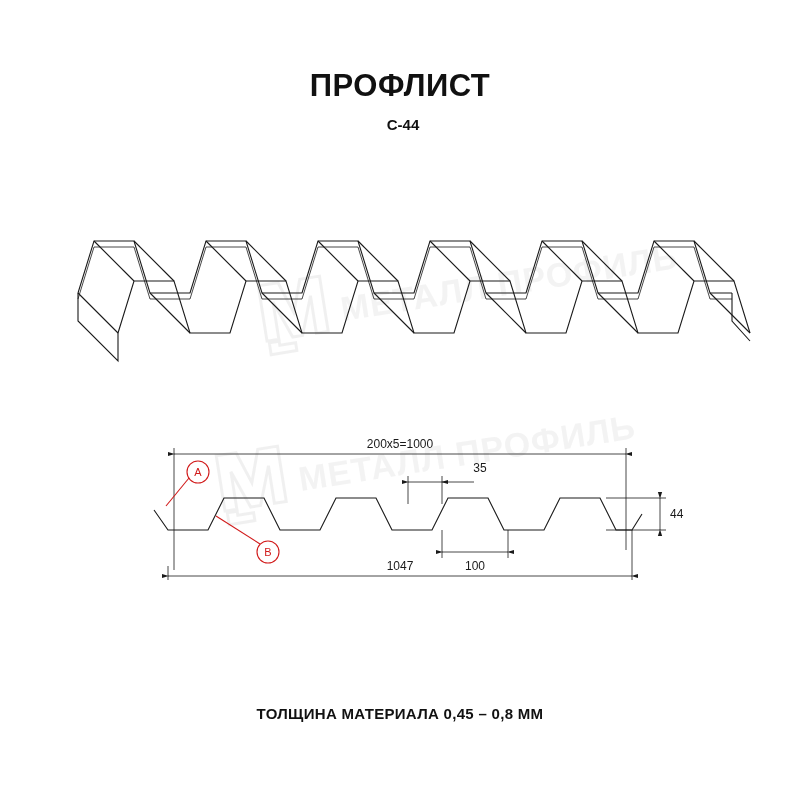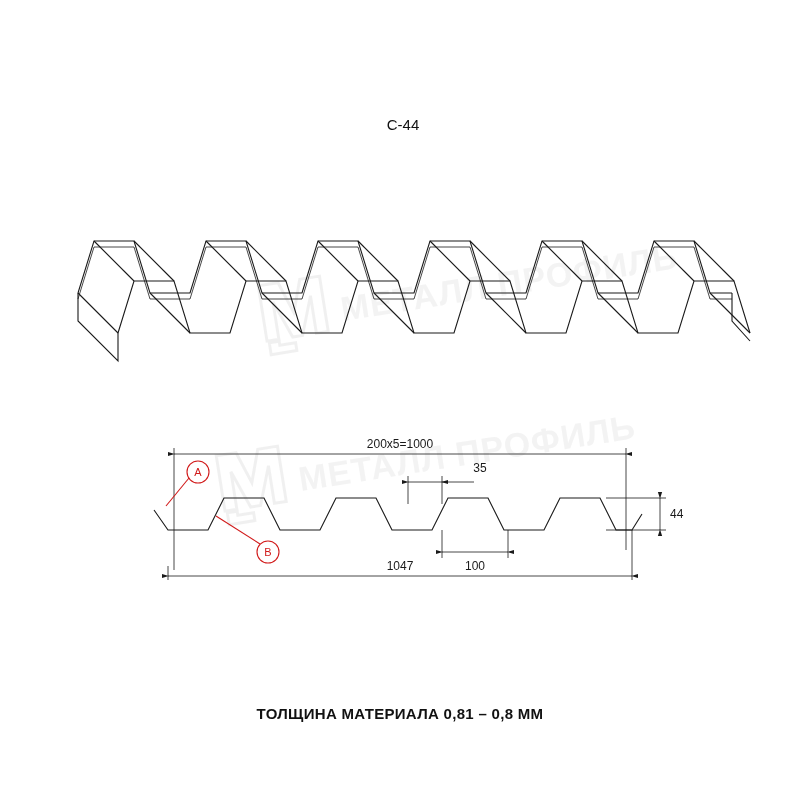--- a/index.html
+++ b/index.html
@@ -30,21 +30,21 @@
     letter-spacing: 0.5px;
     color: #111111;
   }
   .subtitle {
     position: absolute;
     top: 116px;
     left: 0;
     right: 0;
     text-align: center;
     font-size: 15px;
-    font-weight: normal;
+    font-weight: bold;
     color: #111111;
     padding-left: 6px;
   }
   .footer-note {
     position: absolute;
     top: 705px;
     left: 0;
     right: 0;
     text-align: center;
     font-size: 15px;
@@ -86,20 +86,21 @@
     font-family: "Liberation Sans", sans-serif;
     font-size: 11px;
     fill: #d11a1a;
   }
 </style>
 </head>
 <body>
 
 <div class="page">
 
+  <div class="title">ПРОФЛИСТ</div>
   <div class="subtitle">С-44</div>
 
   <div class="wm wm1">
     <svg width="368" height="110" viewBox="0 0 368 110">
       <g transform="rotate(-9 184 55)">
         <path d="M8 30 L8 86 L20 86 L20 48 L34 86 L44 86 L58 48 L58 86 L70 86 L70 30 L50 30 L39 62 L28 30 Z" fill="none" stroke="#e3e3e3" stroke-width="3"></path>
         <path d="M10 88 L10 100 L36 100 L36 92 L20 92 L20 88 Z" fill="none" stroke="#e3e3e3" stroke-width="3"></path>
         <text x="86" y="78" font-family="Liberation Sans, sans-serif" font-size="34" font-weight="bold" fill="#e8e8e8" letter-spacing="1">МЕТАЛЛ ПРОФИЛЬ</text>
       </g>
     </svg>
@@ -233,15 +234,15 @@
         <path class="redln" d="M53 48 L30 76"></path>
       </g>
       <g>
         <circle class="redln" cx="132" cy="122" r="11"></circle>
         <text class="redtxt" x="132" y="126" text-anchor="middle">B</text>
         <path class="redln" d="M124 114 L80 86"></path>
       </g>
     </svg>
   </div>
 
-  <div class="footer-note">ТОЛЩИНА МАТЕРИАЛА 0,81 – 0,8 ММ</div>
+  <div class="footer-note">ТОЛЩИНА МАТЕРИАЛА 0,45 – 0,8 ММ</div>
 
 </div>
 
 </body></html>

